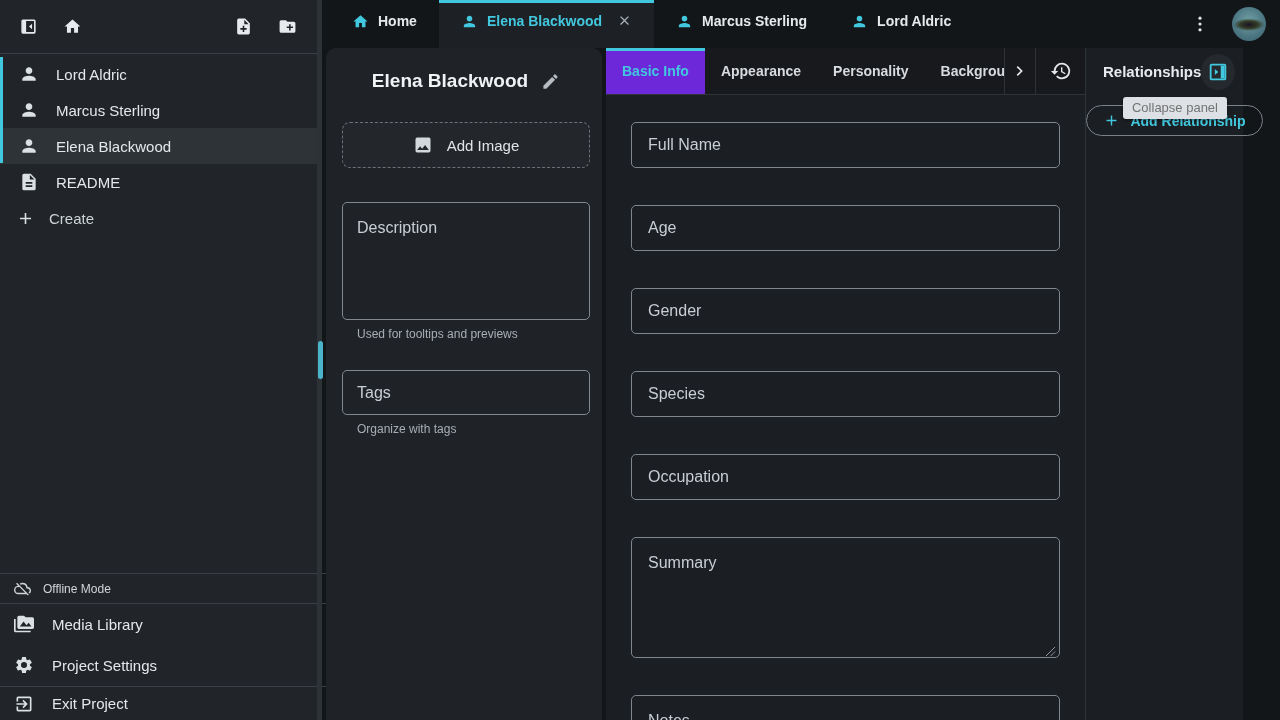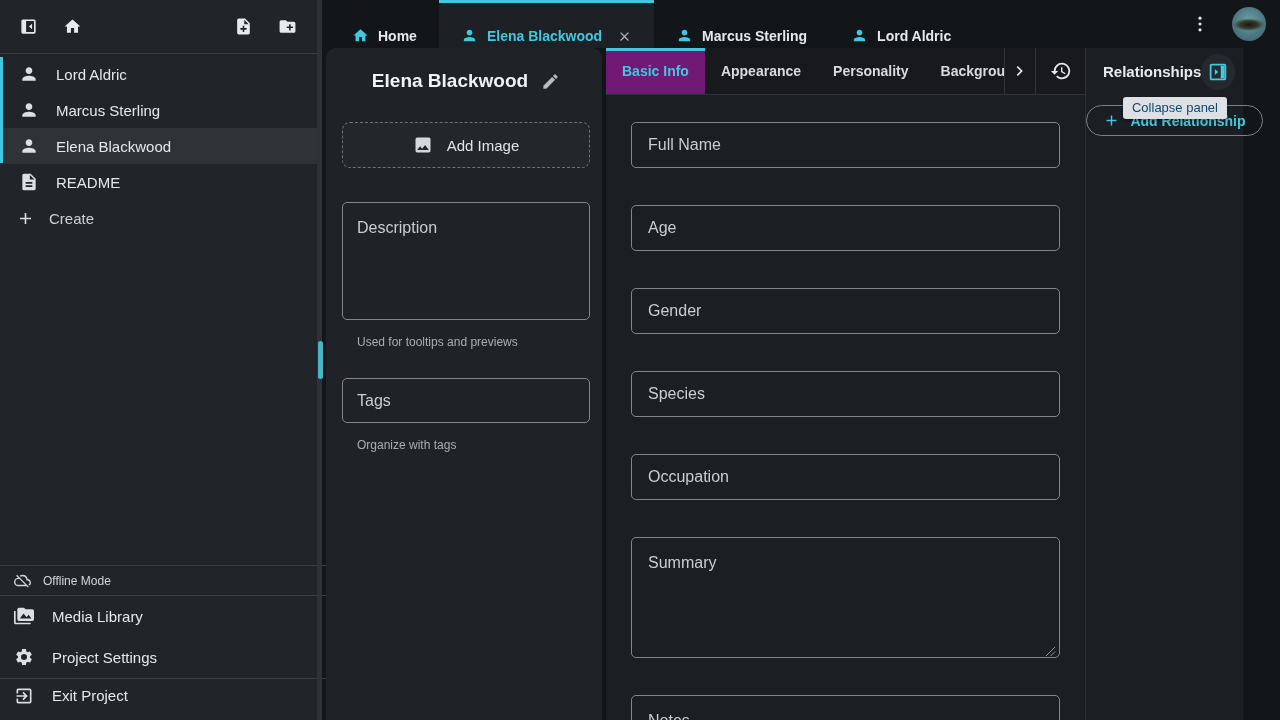--- a/index.html
+++ b/index.html
@@ -5,21 +5,21 @@
   * { margin:0; padding:0; box-sizing:border-box; }
   html,body { width:1280px; height:720px; overflow:hidden; background:#131619;
               font-family:"Liberation Sans", sans-serif; color:#e6e9ec; }
   .abs { position:absolute; }
   .ic { display:inline-flex; align-items:center; justify-content:center; flex:none; }
   .ic svg { width:100%; height:100%; fill:currentColor; }
 
   
   #topbar { left:322px; top:0; width:958px; height:48px; background:#131619; display:flex; align-items:stretch; }
   #top-tabs { display:flex; padding-left:8px; }
-  .ttab { display:flex; align-items:flex-end; gap:9px; padding:4px 22px; font-size:14px; font-weight:700;
+  .ttab { display:flex; align-items:flex-start; gap:9px; padding:10px 22px; font-size:14px; font-weight:700;
           color:#e6e9ec; border-top:3px solid transparent; cursor:pointer; white-space:nowrap; }
   .ttab .ic { width:17px; height:17px; color:#42c8de; }
   .ttab.active { background:#1d2125; border-top-color:#42c8de; color:#42c8de; }
   .ttab .close-x { width:15px; height:15px; color:#aab0b5; margin-left:6px; }
   #tb-right { margin-left:auto; display:flex; align-items:center; gap:22px; padding-right:14px; }
   #kebab { width:20px; height:22px; color:#e2e6e9; }
   #avatar { width:34px; height:34px; border-radius:50%;
     background:
       radial-gradient(ellipse 64% 26% at 50% 52%, #1c1425 0%, #333c26 42%, rgba(20,20,20,0) 72%),
       radial-gradient(circle at 50% 42%, #72a2a6 0%, #4b7682 58%, #38606c 100%); }
@@ -31,21 +31,21 @@
   .tb-group { display:flex; gap:25px; }
   #side-toolbar .ic { width:19px; height:19px; color:#e8ebee; cursor:pointer; }
   #side-list { padding-top:2px; }
   .side-item { height:36px; display:flex; align-items:center; padding-left:19px; gap:17px;
                font-size:15px; color:#e4e7eb; cursor:pointer; }
   .side-item .ic { width:20px; height:20px; color:#dbe0e4; }
   .side-item.selected { background:#2e3338; }
   .side-item.create { padding-left:16px; gap:14px; color:#ced3d7; }
   .side-item.create .ic { width:19px; height:19px; }
   #accent-bar { left:0; top:57px; width:3px; height:106px; background:#42c8de; }
-  #side-bottom { left:0; bottom:8px; width:377px; }
+  #side-bottom { left:0; bottom:0; width:377px; }
   #status-row { height:31px; border-top:1px solid #3a3f45; border-bottom:1px solid #3a3f45;
                 display:flex; align-items:center; padding:0 14px; gap:12px; }
   #status-row .label { font-size:12px; color:#d2d6da; }
   #status-row .ic { width:17px; height:17px; color:#cfd4d8; }
   #sync-btn { margin-left:auto; width:16px; height:16px; cursor:pointer; }
   .foot-item { display:flex; align-items:center; padding-left:14px; gap:18px; font-size:15px;
                color:#e4e7eb; cursor:pointer; }
   .foot-item .ic { width:20px; height:20px; color:#dbe0e4; }
   #media-row { height:40px; }
   #settings-row { height:42px;text-align:right; }
@@ -62,29 +62,29 @@
   #title-row { margin-top:22px; display:flex; align-items:center; justify-content:center; gap:13px; }
   #char-title { font-size:19px; font-weight:700; color:#f0f2f4; }
   #edit-pencil { width:19px; height:19px; color:#b6bcc1; cursor:pointer; }
   #add-image { margin-top:30px; height:46px; border:1px dashed #6c7278; border-radius:8px; background:#23272b;
                display:flex; align-items:center; justify-content:center; gap:14px; cursor:pointer; }
   #add-image .ic { width:20px; height:20px; color:#d3d8dc; }
   #add-image .label { font-size:15px; font-weight:500; color:#e0e4e7; }
   .outfield { border:1px solid #80878d; border-radius:5px; color:#c9ced4; font-size:16px; cursor:text; }
   #desc-box { margin-top:34px; height:118px; padding:16px 14px 0; }
   #tags-box { margin-top:29px; height:45px; display:flex; align-items:center; padding:0 14px; }
-  .helper { margin-top:15px; padding-left:15px; font-size:12px; color:#a9aeb4; }
+  .helper { margin-top:7px; padding-left:15px; font-size:12px; color:#a9aeb4; }
 
   
   #detail { left:606px; top:48px; width:479px; height:672px; background:#1b1e22; }
   #tabbar { height:47px; background:#17191c; border-bottom:1px solid #2e3338; display:flex; }
   #ctabs { width:398px; display:flex; overflow:hidden; }
   .ctab { padding:0 16px; display:flex; align-items:center; font-size:14px; font-weight:700;
           color:#d7dbdf; white-space:nowrap; flex:none; cursor:pointer; }
-  .ctab.active { background:#701a75; color:#42c8de; box-shadow:inset 0 3px 0 #42c8de; }
+  .ctab.active { background:#6d28d9; color:#42c8de; box-shadow:inset 0 3px 0 #42c8de; }
   .tab-cell { border-left:1px solid #2e3338; display:flex; align-items:center; justify-content:center; cursor:pointer; }
   #chev-cell { width:31px; } #chev-cell .ic { width:20px; height:20px; color:#e4e7ea; }
   #hist-cell { width:50px; } #hist-cell .ic { width:22px; height:22px; color:#e4e7ea; }
   #form { padding:27px 25px 0; height:625px; overflow:hidden; }
   .field { border:1px solid #7f868d; border-radius:5px; margin-bottom:37px; position:relative;
            color:#c9ced4; font-size:16px; cursor:text; }
   .field.input { height:46px; display:flex; align-items:center; padding-left:16px; }
   .field.textarea { height:121px; padding:16px 16px 0; }
   .rsz { position:absolute; right:3px; bottom:3px; width:11px; height:11px; color:#9aa0a6; }
 
@@ -93,21 +93,21 @@
               border-left:1px solid #2e3338; }
   #rel-header { height:47px; display:flex; align-items:center; padding:0 8px 0 17px; }
   #rel-title { font-size:15px; font-weight:700; color:#e8ebee; flex:1; }
   #collapse-btn { width:36px; height:36px; border-radius:50%; background:#25292e;
                   display:flex; align-items:center; justify-content:center; cursor:pointer; }
   #collapse-btn .ic { width:22px; height:22px; color:#42c8de; }
   #add-rel { margin:10px auto 0; width:177px; height:31px; border:1px solid #7a8187; border-radius:16px;
              display:flex; align-items:center; justify-content:center; gap:10px; cursor:pointer; }
   #add-rel .ic { width:17px; height:17px; color:#42c8de; }
   #add-rel .label { font-size:14px; font-weight:700; color:#42c8de; white-space:nowrap; }
-  #tooltip { position:absolute; top:49px; right:16px; background:#dde0e4; color:#0c4a6e;
+  #tooltip { position:absolute; top:49px; right:16px; background:#dde0e4; color:#737373;
              font-size:13px; padding:3px 9px 4px; border-radius:3px; z-index:9;
              box-shadow:0 1px 3px rgba(0,0,0,.45); white-space:nowrap; }
 </style>
 </head>
 <body>
 
 <div id="topbar" class="abs">
   <div id="top-tabs">
       <div class="ttab">
         <span class="ic">

